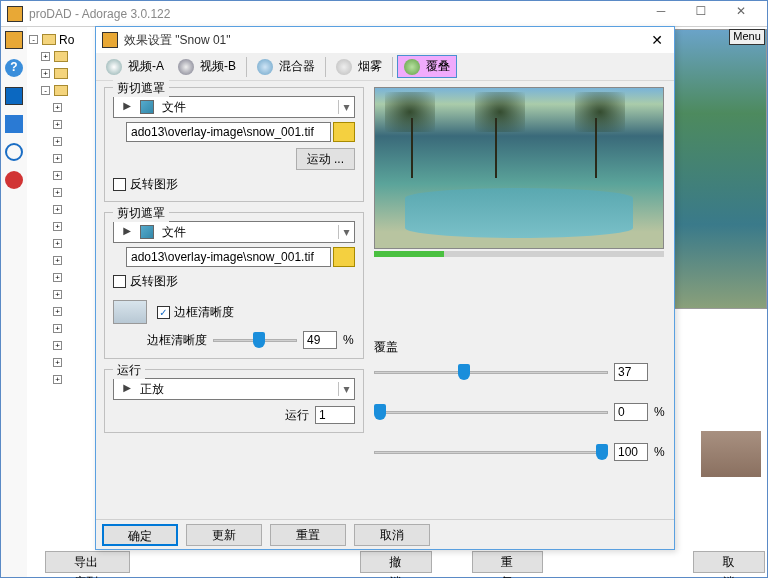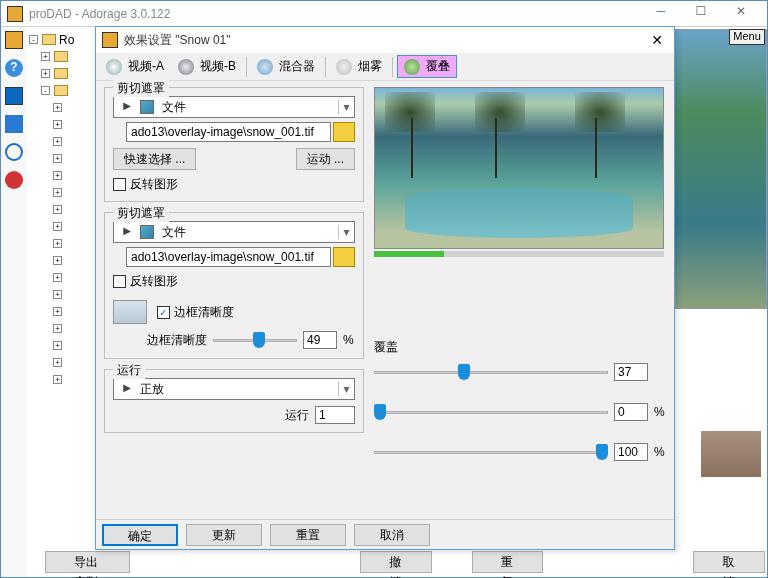--- a/index.html
+++ b/index.html
@@ -243,21 +243,20 @@
             <div class="arrow">▶</div>
             <div class="c-ico"></div>
             <div class="c-label">文件</div>
             <div class="dd">▾</div>
           </div>
           <div class="path-row">
             <div class="path-input">ado13\overlay-image\snow_001.tif</div>
             <div class="folder-btn"></div>
           </div>
           <div class="btn-row">
-            <div class="std-btn">快速选择 ...</div>
             <div style="flex:1"></div>
             <div class="std-btn">运动 ...</div>
           </div>
           <div class="chk-row">
             <div class="chk"></div>
             <span>反转图形</span>
           </div>
         </div>
 
         <div class="group">

